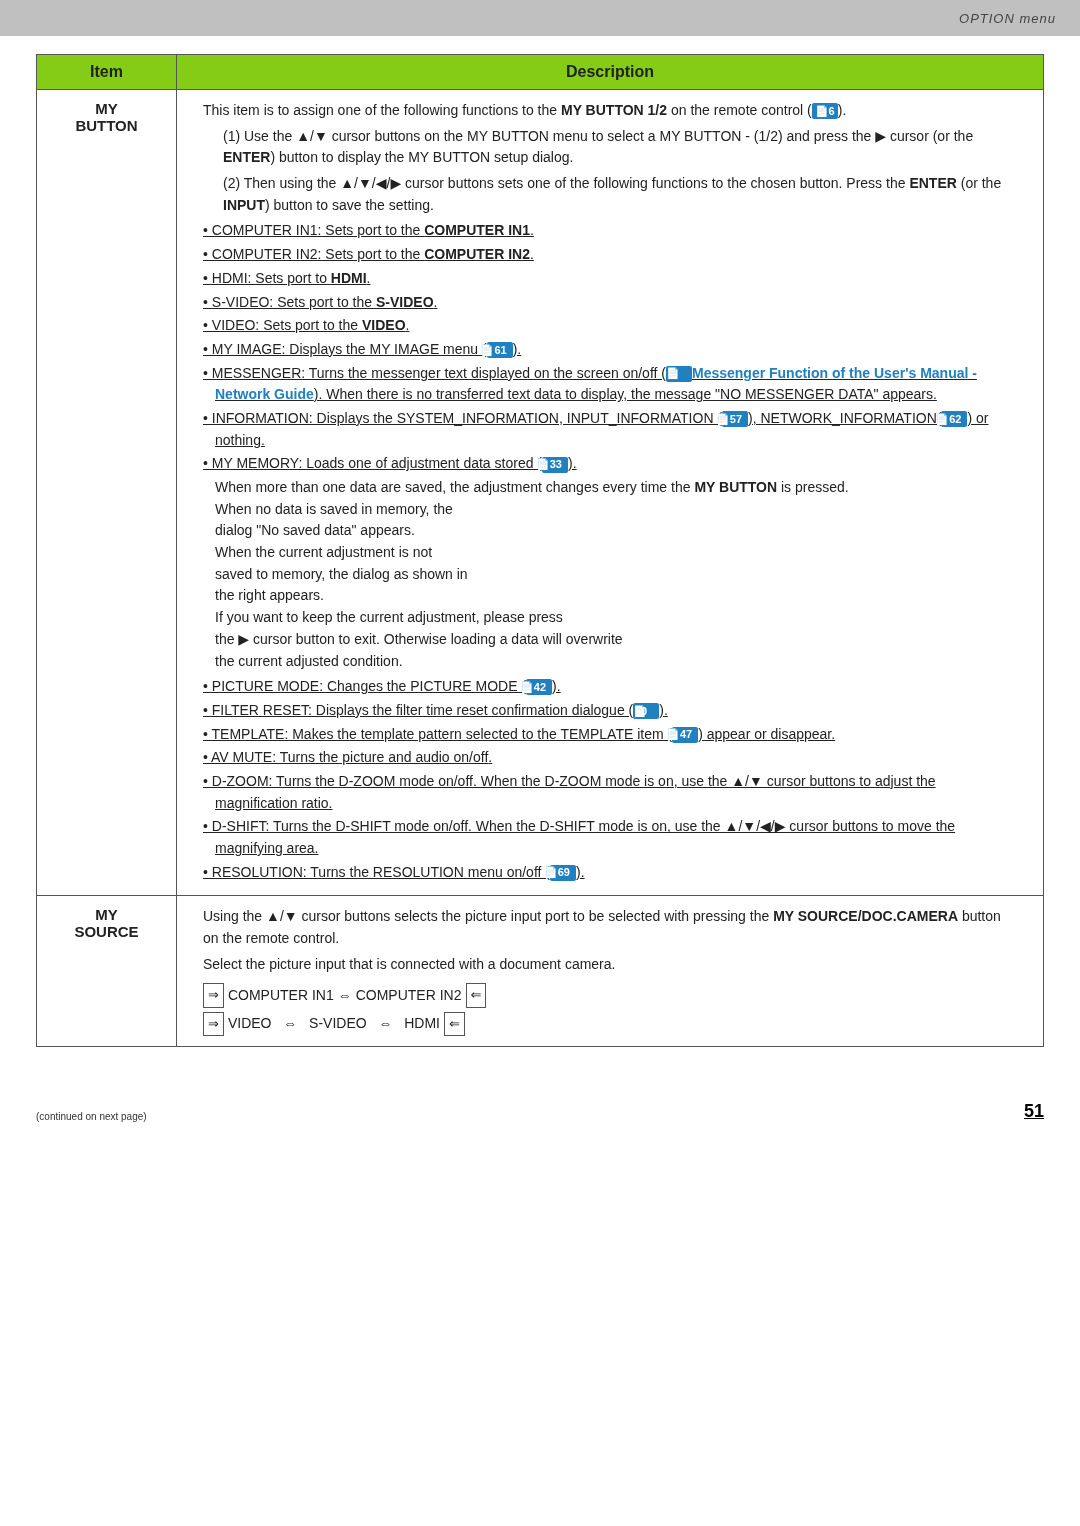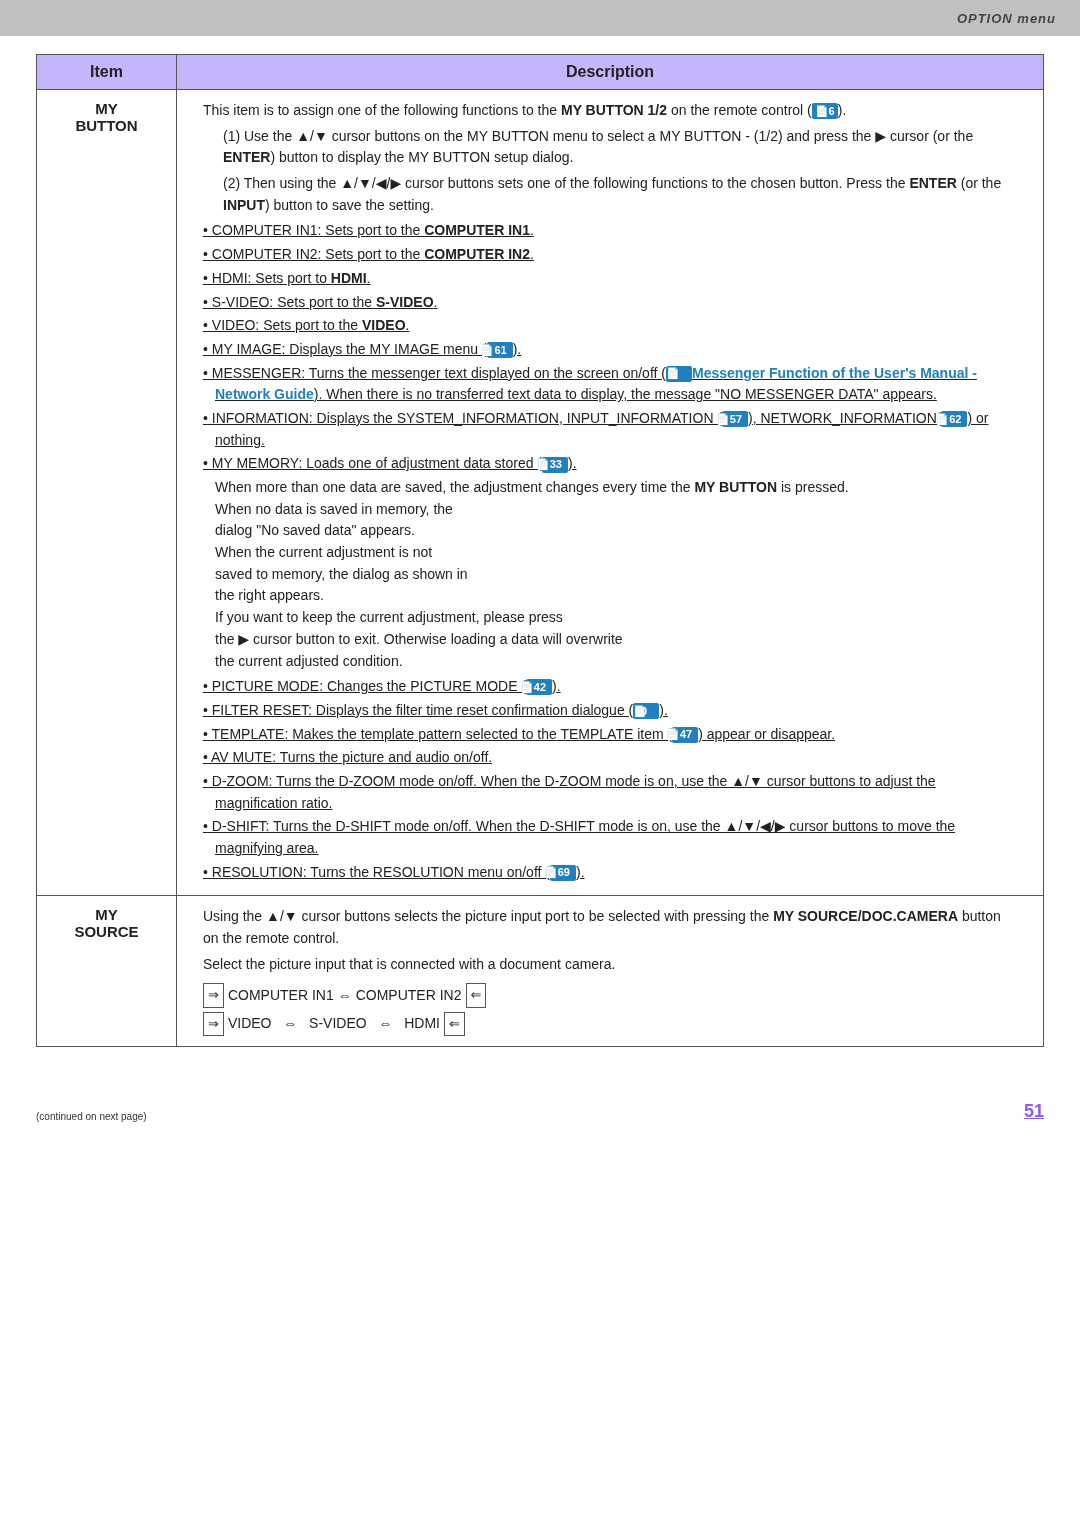--- a/index.html
+++ b/index.html
@@ -18,21 +18,21 @@
       background: #c0c0c0;
       height: 36px;
       display: flex;
       align-items: center;
       justify-content: flex-end;
       padding-right: 24px;
     }
 
     .header-title {
       font-size: 13px;
-      font-weight: bold;
+      font-weight: normal;
       color: #444;
       letter-spacing: 1px;
       font-style: italic;
     }
 
     .page-wrapper {
       padding: 18px 36px 30px 36px;
     }
 
     .main-table {
@@ -42,21 +42,21 @@
       margin-bottom: 18px;
     }
 
     .main-table th, .main-table td {
       border: 1.5px solid #555;
       padding: 10px 26px;
       vertical-align: top;
     }
 
     .main-table thead th {
-      background: #c4b5fd;
+      background: #84cc16;
       font-weight: bold;
       font-size: 16px;
       text-align: center;
       padding: 8px 14px;
     }
 
     .col-item {
       width: 140px;
       text-align: center;
       vertical-align: middle;
@@ -140,21 +140,21 @@
       margin-top: 6px;
     }
 
     .footer-left {
       font-size: 10px;
       color: #333;
     }
 
     .footer-right {
       font-size: 18px;
-      color: #8b5cf6;
+      color: #000000;
       font-weight: bold;
       text-decoration: underline;
     }
 
     .messenger-link {
       color: #2080c0;
       font-weight: bold;
       text-decoration: none;
     }
   </style>

